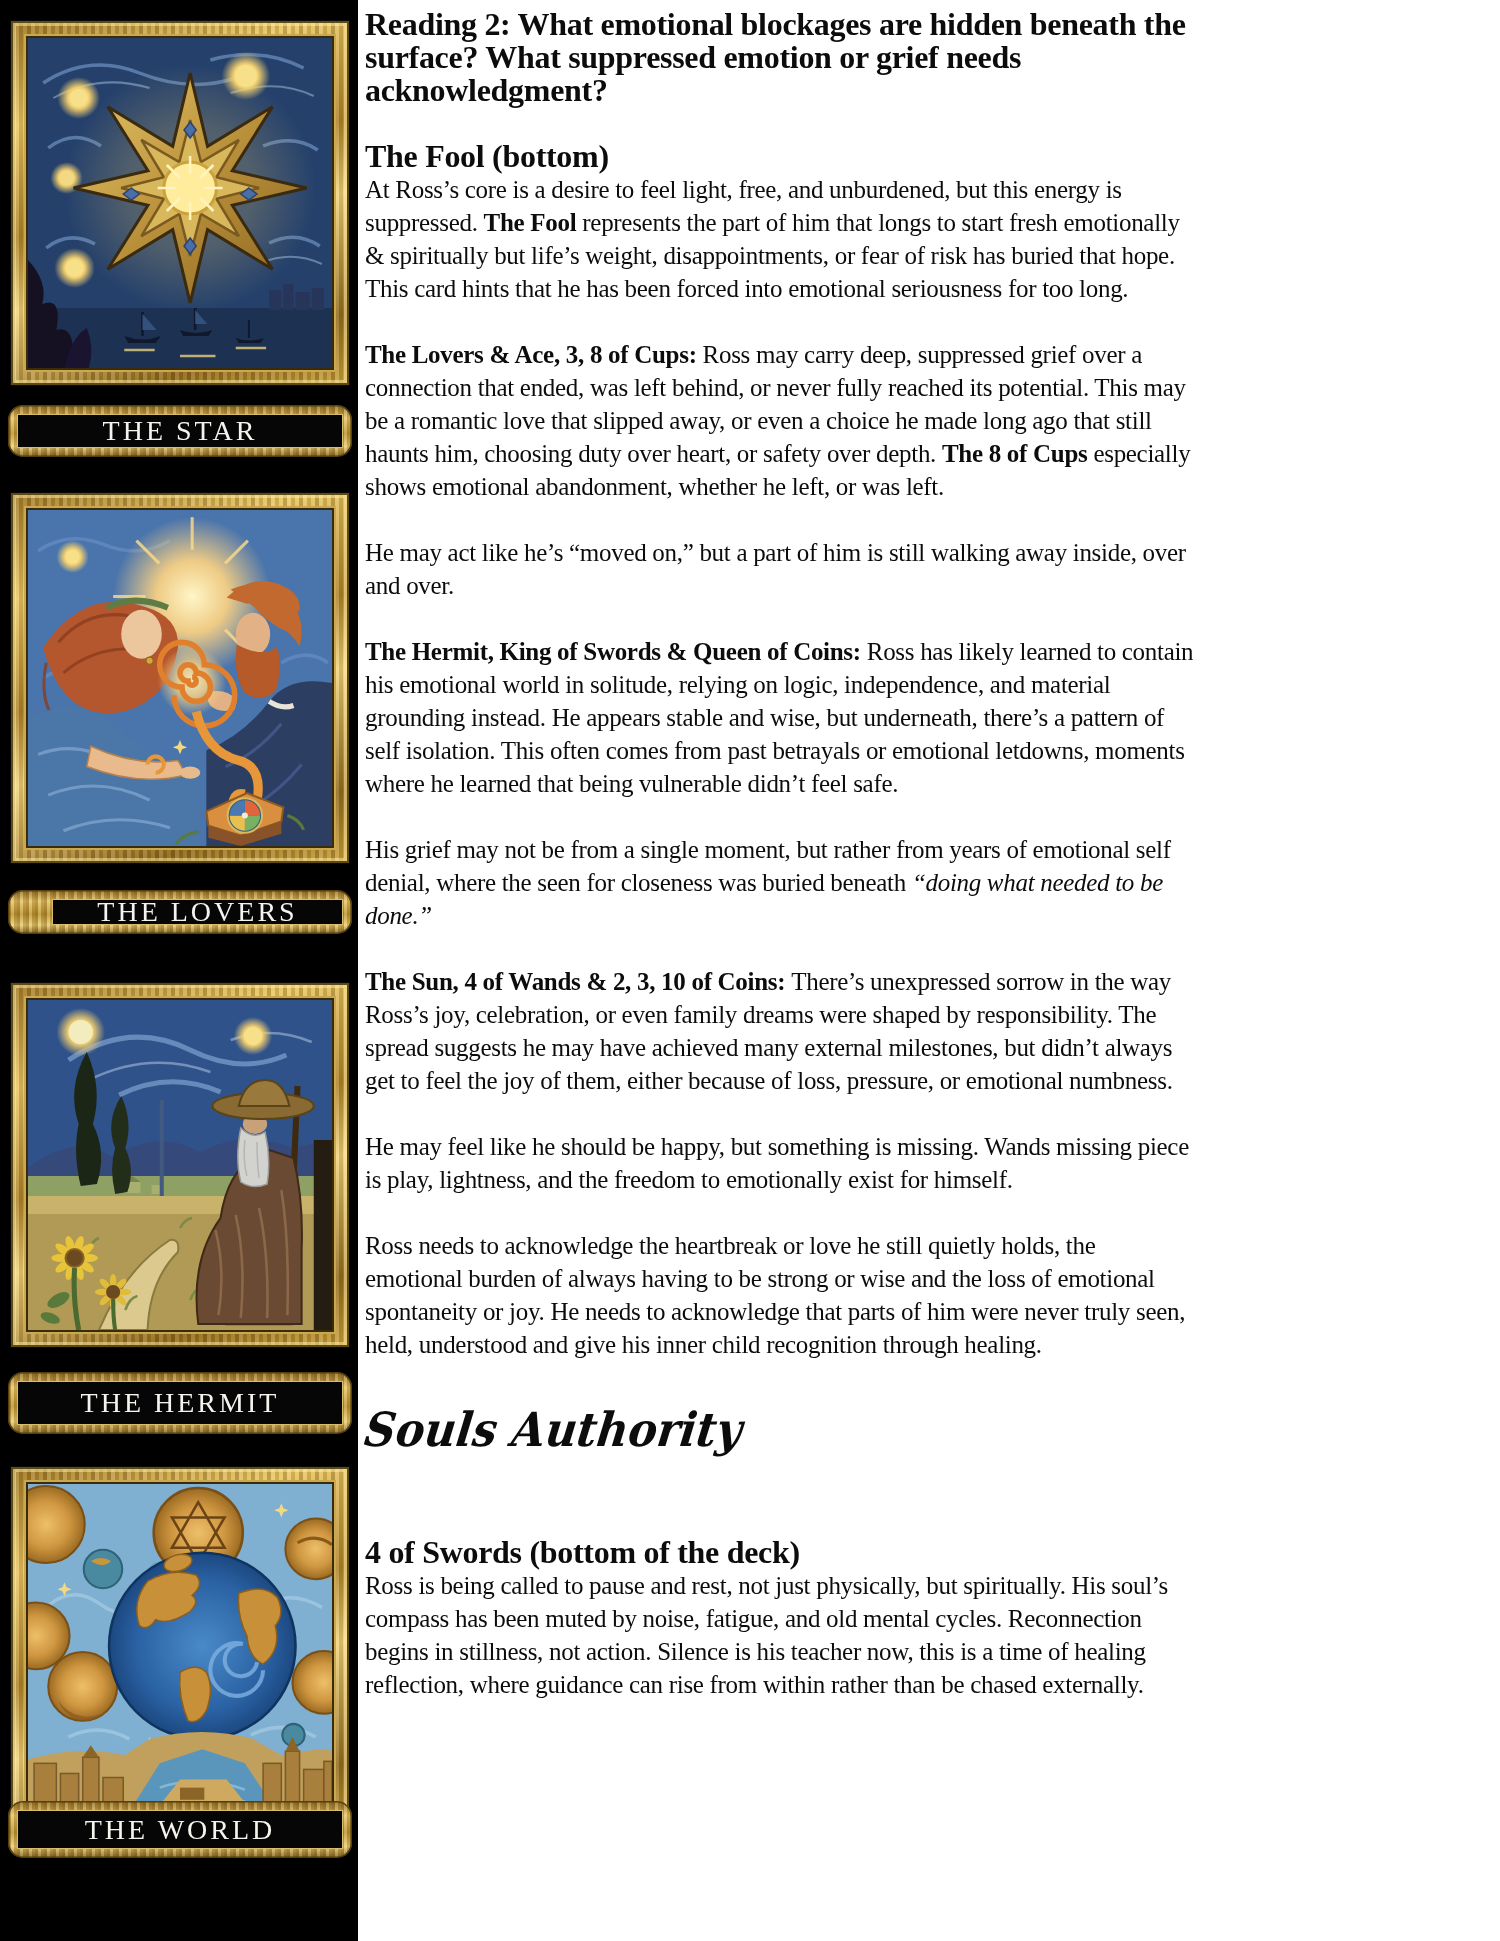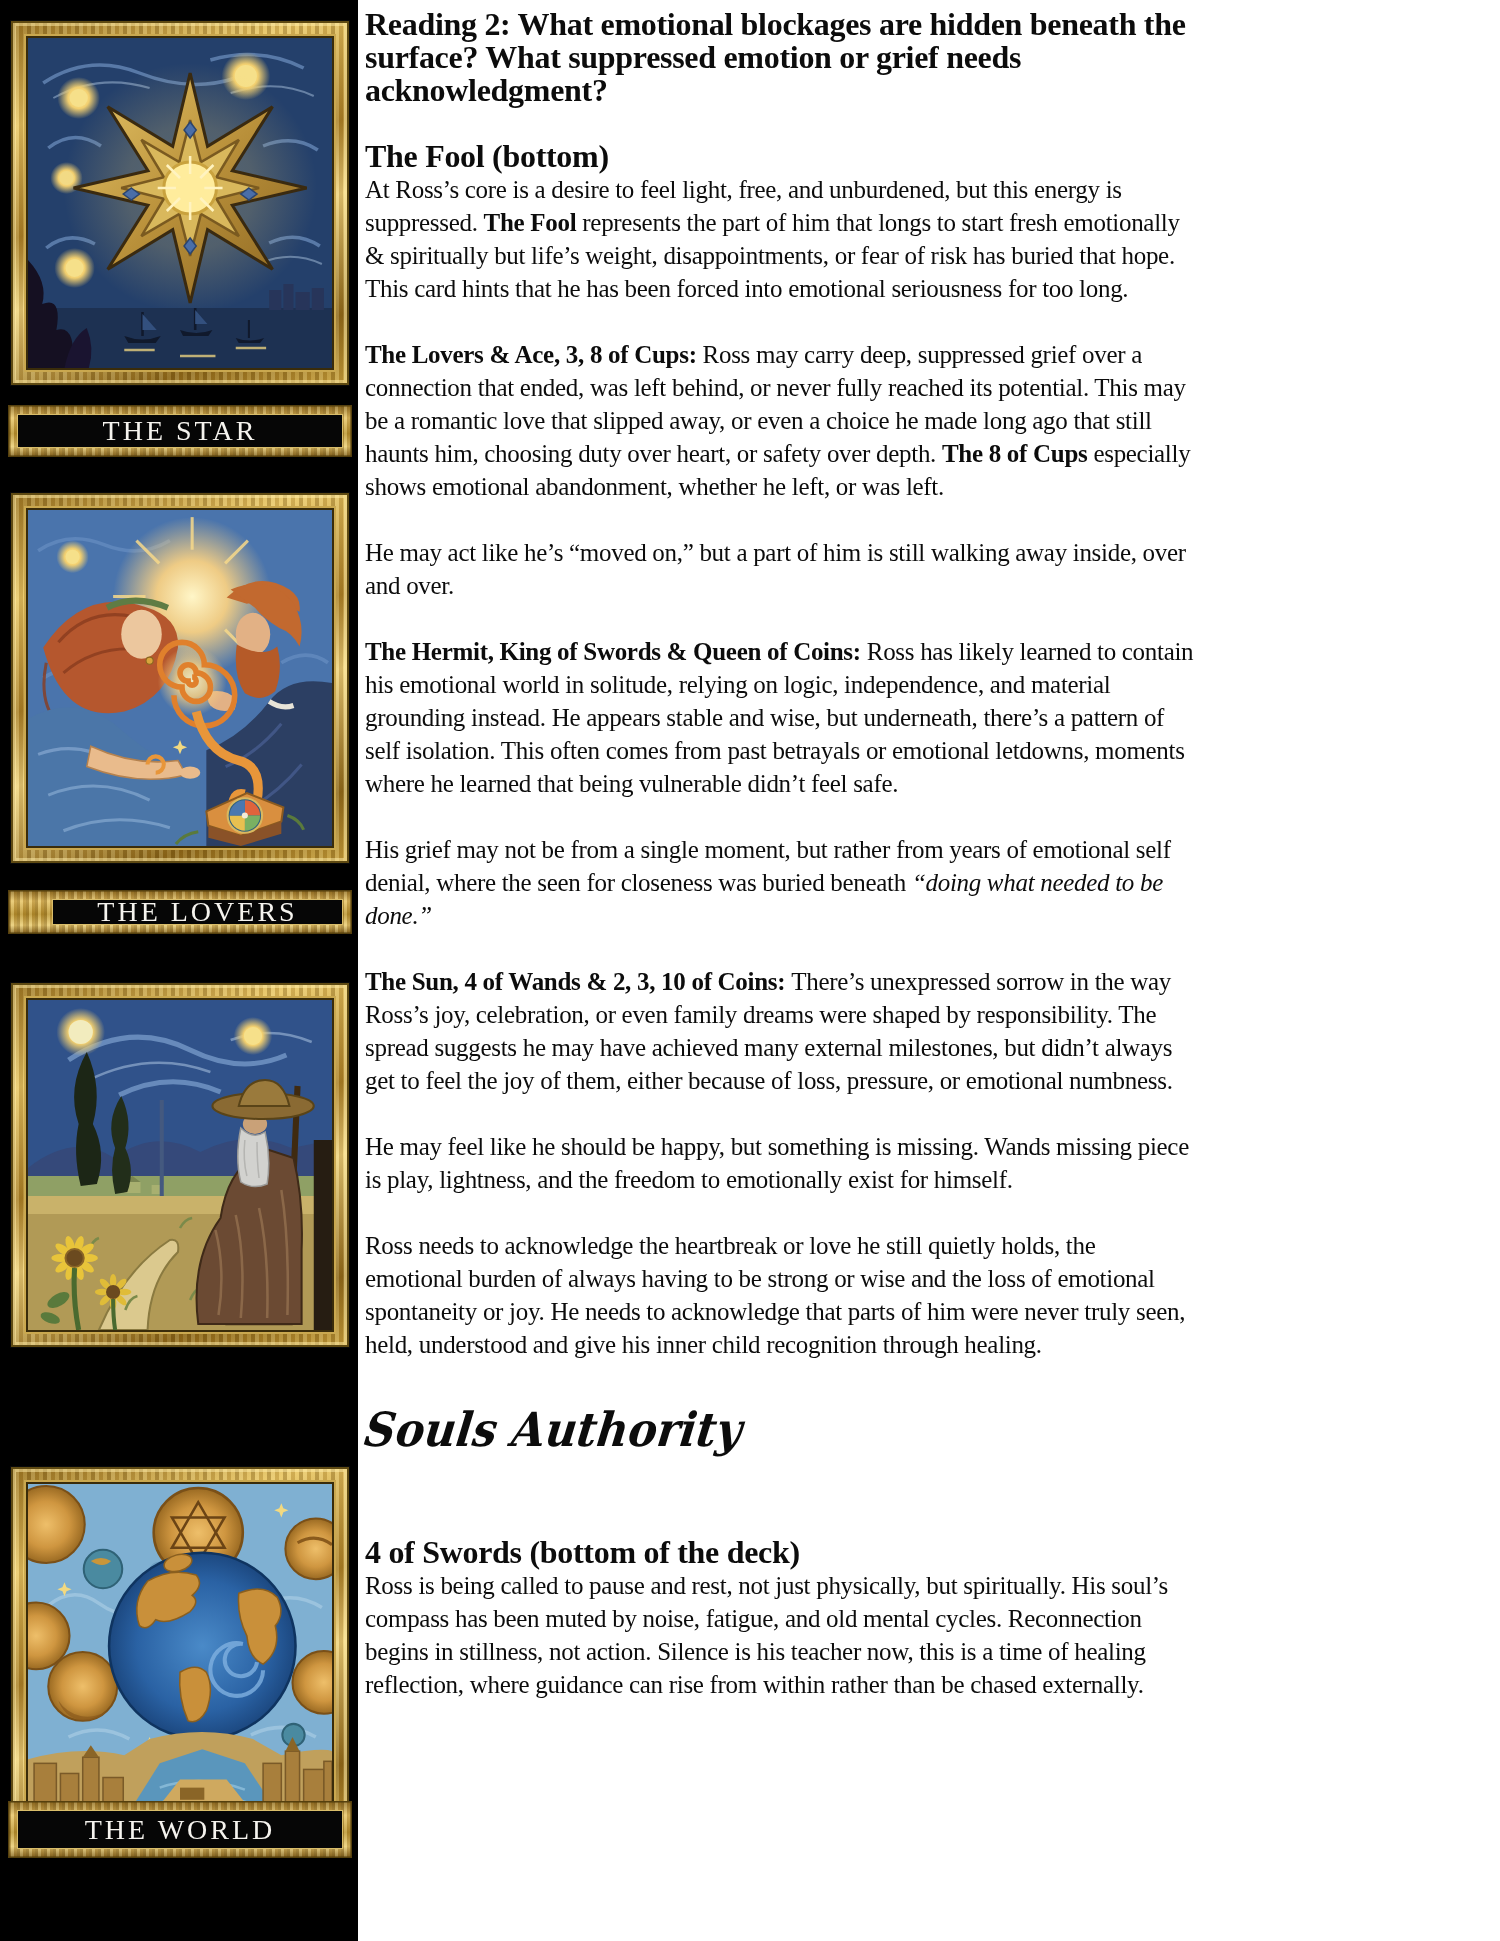--- a/index.html
+++ b/index.html
@@ -20,20 +20,21 @@
   .card-star{left:11px;top:21px;width:338px;height:364px;}
   .card-lovers{left:11px;top:493px;width:338px;height:370px;}
   .card-hermit{left:11px;top:983px;width:338px;height:364px;}
   .card-world{left:11px;top:1467px;width:338px;height:368px;}
   .plate{
     position:absolute;box-sizing:border-box;padding:9px;
     background:
       repeating-linear-gradient(90deg, rgba(90,60,10,.3) 0 3px, rgba(255,246,205,.2) 3px 6px, rgba(120,80,15,.25) 6px 9px),
       linear-gradient(180deg,#8a671f,#e7c468 25%,#b8922f 55%,#e9cc74 80%,#7a5a18);
     box-shadow: inset 0 0 0 1.5px #55400e;
+    border-radius: 15px;
   }
   .plate-inner{
     height:100%;box-sizing:border-box;background:#060606;border:1.5px solid #d9bd6a;
     display:flex;align-items:center;justify-content:center;
   }
   .plate-label{
     color:#f5f3ee;font-size:28px;letter-spacing:3px;font-family:"Liberation Serif",serif;
   }
   .plate-star{left:8px;top:405px;width:344px;height:52px;}
   .plate-lovers{left:8px;top:890px;width:344px;height:44px;padding-left:44px;}
@@ -322,20 +323,25 @@
       <ellipse cx="224" cy="124" rx="12" ry="10" fill="#c9a178"></ellipse>
       <path d="M210,128 Q204,158 210,182 Q222,190 236,184 Q240,158 234,132 Q222,140 210,128 Z" fill="#d2d2cf" stroke="#9a9a98" stroke-width="1.5"></path>
       <g fill="none" stroke="#b5b5b2" stroke-width="1.5">
           <path d="M214,140 Q212,160 216,176"></path>
           <path d="M226,142 Q226,162 228,178"></path>
         </g>
       <ellipse cx="232" cy="106" rx="50" ry="13" fill="#8a6a33" stroke="#5a4418" stroke-width="2"></ellipse>
       <path d="M208,106 Q214,80 234,80 Q252,80 258,106 Z" fill="#9a7a3c" stroke="#5a4418" stroke-width="2"></path>
     </svg>
   </div>
+  <div class="plate plate-hermit">
+    <div class="plate-inner">
+      <span class="plate-label">THE HERMIT</span>
+    </div>
+  </div>
 
   <div class="frame card-world">
     <svg viewBox="0 0 300 330" preserveAspectRatio="none" style="background:#7fb0d2">
       <rect width="300" height="330" fill="#7fb0d2"></rect>
       <g fill="none" stroke="#a8cce4" stroke-width="3.5" opacity=".7">
         <path d="M20,120 Q45,100 70,118 T120,125"></path>
           <path d="M230,120 Q260,104 290,122"></path>
         <path d="M40,250 Q70,235 100,252"></path>
           <path d="M220,248 Q252,232 284,250"></path>
       </g>

